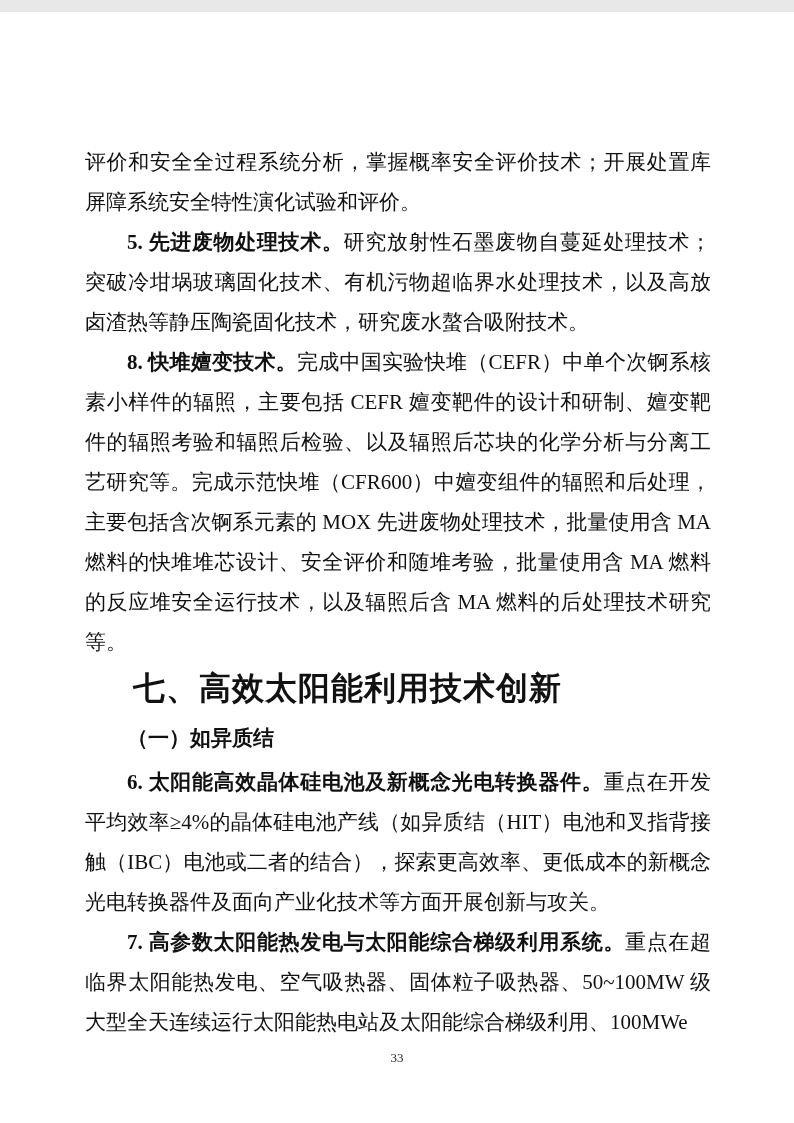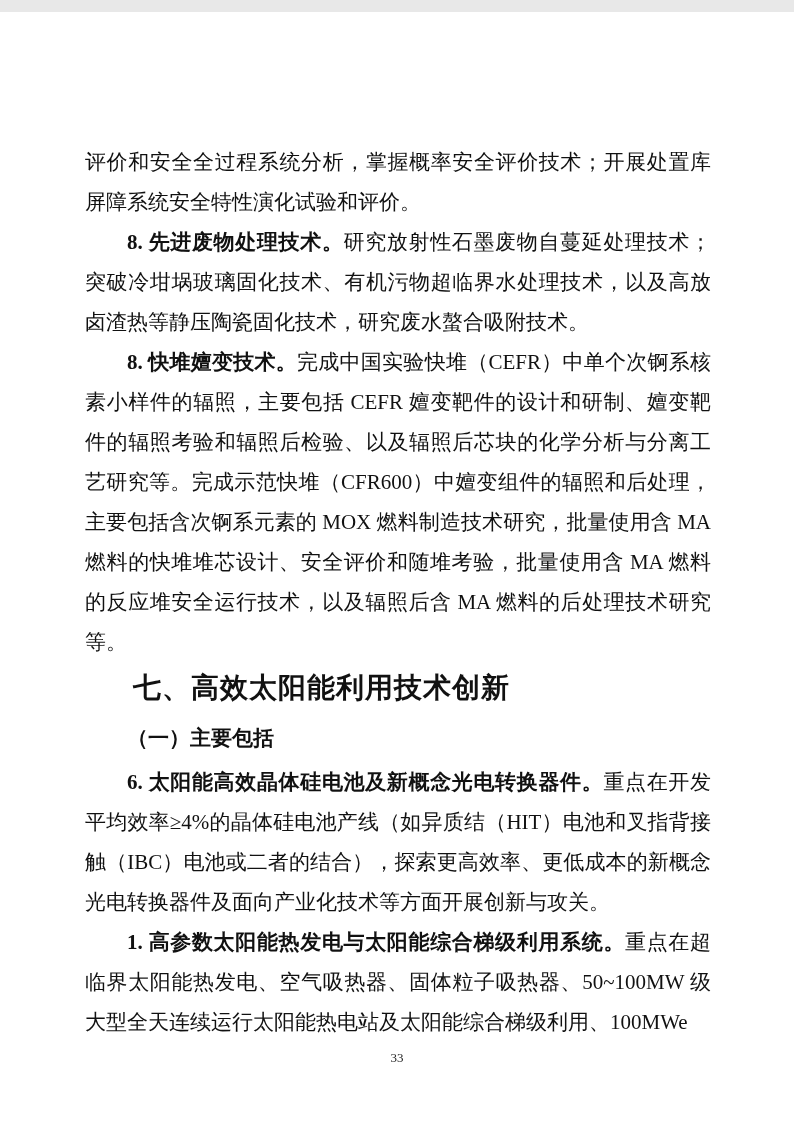--- a/index.html
+++ b/index.html
@@ -28,21 +28,21 @@
     text-indent: 2em;
     word-break: break-all;
   }
   .para.continuation { text-indent: 0; }
   .para .lead {
     font-weight: bold;
   }
   .section-heading {
     font-family: "Liberation Sans", "DejaVu Sans", sans-serif;
     font-weight: bold;
-    font-size: 28px;
+    font-size: 32px;
     line-height: 52px;
     padding-left: 48px;
     text-align: left;
     text-indent: 0;
     letter-spacing: 1px;
   }
   .sub-heading {
     font-size: 21px;
     font-weight: bold;
     line-height: 48px;
@@ -66,37 +66,37 @@
 <body>
 
 <div class="page">
   <div class="text-block">
 
     <p class="para continuation">
       <span>评价和安全全过程系统分析，掌握概率安全评价技术；开展处置库屏障系统安全特性演化试验和评价。</span>
     </p>
 
     <p class="para">
-      <span class="lead">8. 先进废物处理技术。</span><span>研究放射性石墨废物自蔓延处理技术；突破冷坩埚玻璃固化技术、有机污物超临界水处理技术，以及高放卤渣热等静压陶瓷固化技术，研究废水螯合吸附技术。</span>
+      <span class="lead">5. 先进废物处理技术。</span><span>研究放射性石墨废物自蔓延处理技术；突破冷坩埚玻璃固化技术、有机污物超临界水处理技术，以及高放卤渣热等静压陶瓷固化技术，研究废水螯合吸附技术。</span>
     </p>
 
     <p class="para">
-      <span class="lead">8. 快堆嬗变技术。</span><span>完成中国实验快堆（CEFR）中单个次锕系核素小样件的辐照，主要包括 CEFR 嬗变靶件的设计和研制、嬗变靶件的辐照考验和辐照后检验、以及辐照后芯块的化学分析与分离工艺研究等。完成示范快堆（CFR600）中嬗变组件的辐照和后处理，主要包括含次锕系元素的 MOX 燃料制造技术研究，批量使用含 MA 燃料的快堆堆芯设计、安全评价和随堆考验，批量使用含 MA 燃料的反应堆安全运行技术，以及辐照后含 MA 燃料的后处理技术研究等。</span>
+      <span class="lead">8. 快堆嬗变技术。</span><span>完成中国实验快堆（CEFR）中单个次锕系核素小样件的辐照，主要包括 CEFR 嬗变靶件的设计和研制、嬗变靶件的辐照考验和辐照后检验、以及辐照后芯块的化学分析与分离工艺研究等。完成示范快堆（CFR600）中嬗变组件的辐照和后处理，主要包括含次锕系元素的 MOX 先进废物处理技术，批量使用含 MA 燃料的快堆堆芯设计、安全评价和随堆考验，批量使用含 MA 燃料的反应堆安全运行技术，以及辐照后含 MA 燃料的后处理技术研究等。</span>
     </p>
 
     <h2 class="section-heading">七、高效太阳能利用技术创新</h2>
 
-    <h3 class="sub-heading">（一）主要包括</h3>
+    <h3 class="sub-heading">（一）如异质结</h3>
 
     <p class="para">
       <span class="lead">6. 太阳能高效晶体硅电池及新概念光电转换器件。</span><span>重点在开发平均效率≥4%的晶体硅电池产线（如异质结（HIT）电池和叉指背接触（IBC）电池或二者的结合），探索更高效率、更低成本的新概念光电转换器件及面向产业化技术等方面开展创新与攻关。</span>
     </p>
 
     <p class="para">
-      <span class="lead">1. 高参数太阳能热发电与太阳能综合梯级利用系统。</span><span>重点在超临界太阳能热发电、空气吸热器、固体粒子吸热器、50~100MW 级大型全天连续运行太阳能热电站及太阳能综合梯级利用、100MWe</span>
+      <span class="lead">7. 高参数太阳能热发电与太阳能综合梯级利用系统。</span><span>重点在超临界太阳能热发电、空气吸热器、固体粒子吸热器、50~100MW 级大型全天连续运行太阳能热电站及太阳能综合梯级利用、100MWe</span>
     </p>
 
   </div>
 
   <div class="footer">
     <span class="page-number">33</span>
   </div>
 </div>
 
 </body></html>

